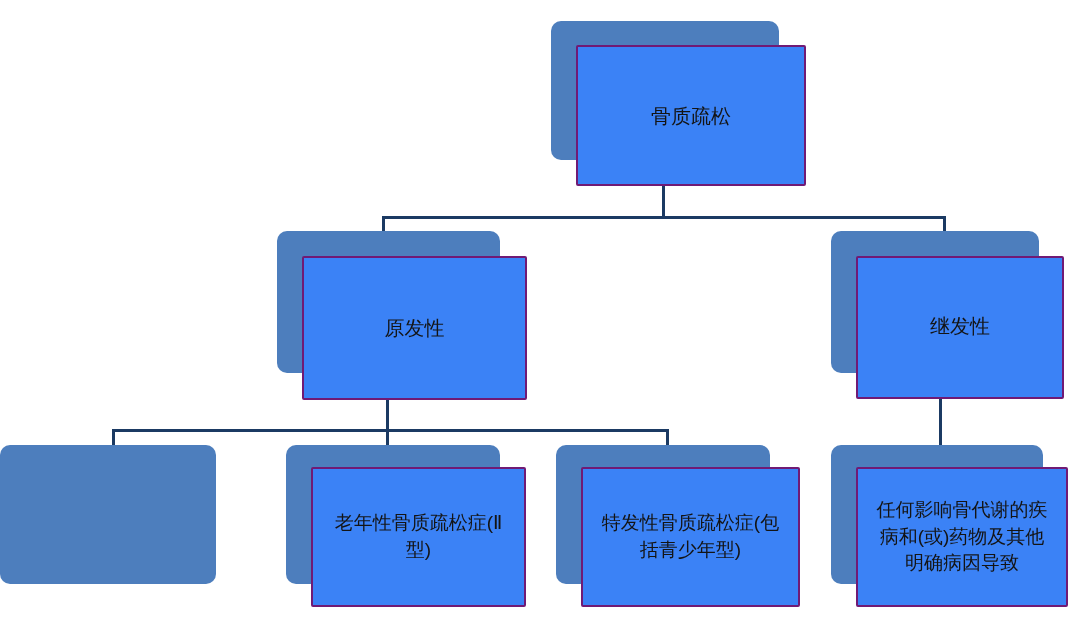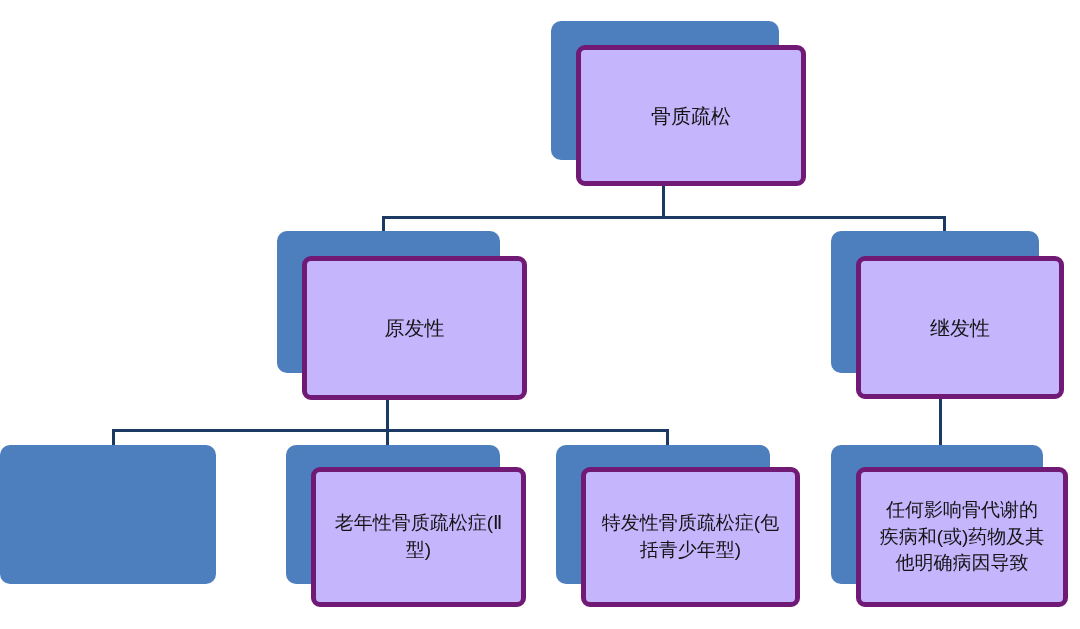--- a/index.html
+++ b/index.html
@@ -12,23 +12,23 @@
   }
   .canvas{position:absolute;left:0;top:0;width:1080px;height:629px;}
   .node{position:absolute;}
   .node .shadow{
     position:absolute;left:0;top:0;
     background:#4d7ebd;
     border-radius:10px;
   }
   .node .front{
     position:absolute;
-    background:#c4b5fd;
-    border:5px solid #701a75;
-    border-radius:9px;
+    background:#3b82f6;
+    border:2px solid #701a75;
+    border-radius:2px;
     display:flex;align-items:center;justify-content:center;
     text-align:center;
     box-sizing:border-box;
     padding:8px 14px;
     color:#141414;
   }
   .front .lbl{display:block;line-height:1.4;}
   .fs-lg{font-size:20px;}
   .fs-md{font-size:19px;}
   .line{
@@ -64,21 +64,21 @@
 
   <div class="node" style="left:277px;top:231px;width:250px;height:170px;">
     <div class="shadow" style="width:223px;height:142px;"></div>
     <div class="front fs-lg" style="left:25px;top:25px;width:225px;height:144px;align-items:center;">
       <span class="lbl">原发性</span>
     </div>
   </div>
 
   <div class="node" style="left:831px;top:231px;width:234px;height:170px;">
     <div class="shadow" style="width:208px;height:142px;"></div>
-    <div class="front fs-lg" style="left:25px;top:25px;width:208px;height:143px;">
+    <div class="front fs-lg" style="left:25px;top:25px;width:208px;height:143px;font-family:Liberation Mono, monospace;">
       <span class="lbl">继发性</span>
     </div>
   </div>
 
   <div class="node" style="left:0px;top:445px;width:251px;height:162px;">
     <div class="shadow" style="width:216px;height:139px;"></div>
   </div>
 
   <div class="node" style="left:286px;top:445px;width:268px;height:162px;">
     <div class="shadow" style="width:214px;height:139px;"></div>

